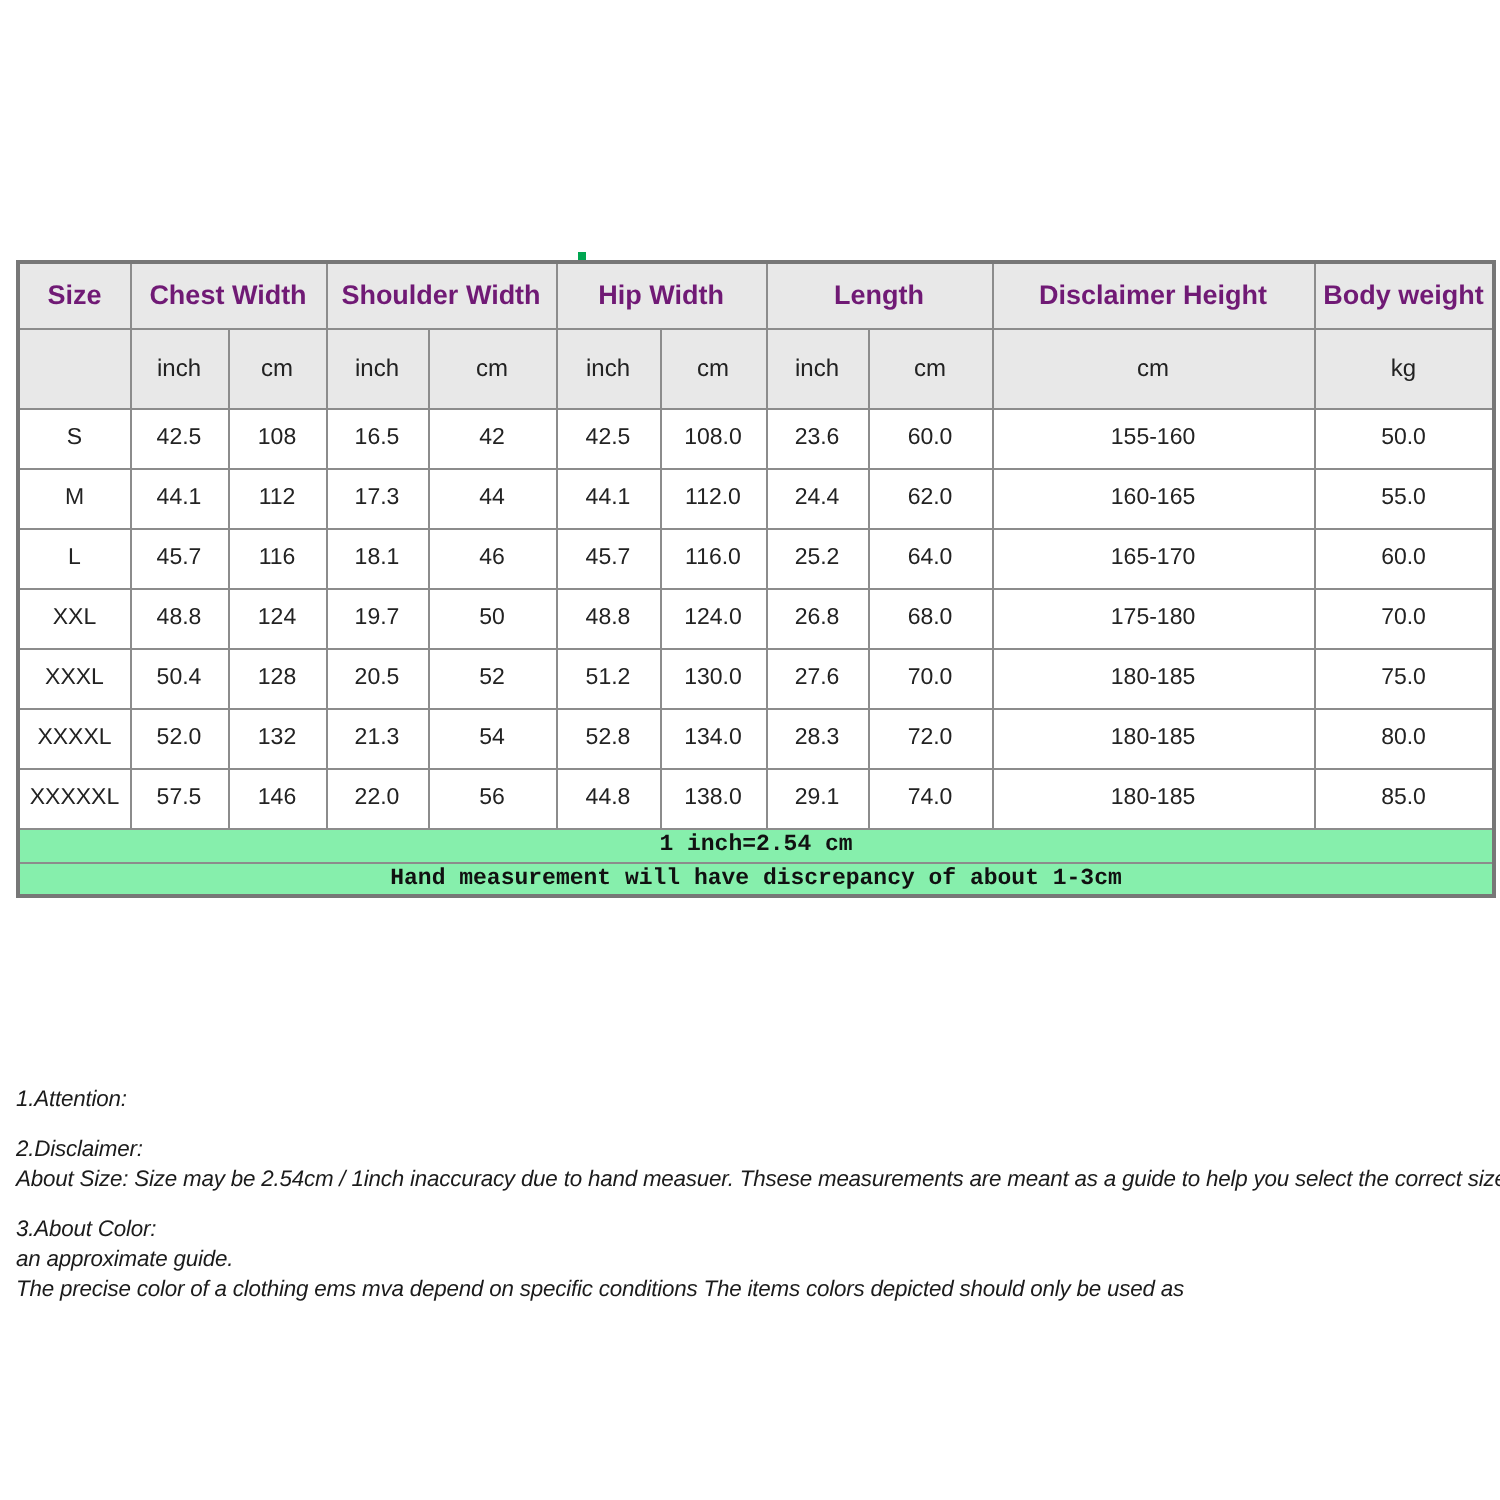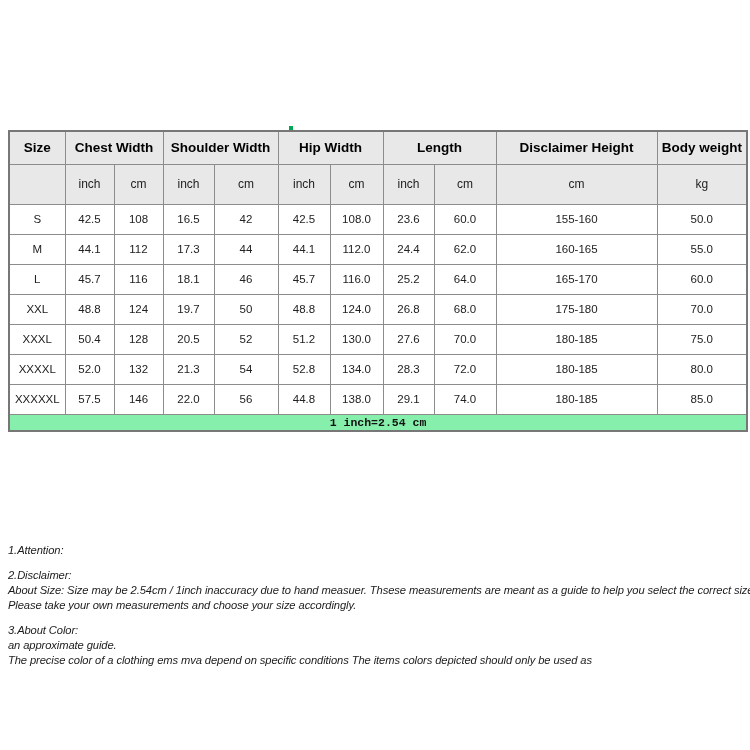--- a/index.html
+++ b/index.html
@@ -26,21 +26,21 @@
   .size-table th, .size-table td {
     border: 1px solid #8c8c8c;
     text-align: center;
     vertical-align: middle;
     padding: 0;
     overflow: hidden;
     white-space: nowrap;
   }
   .size-table thead th { background: #e8e8e8; }
   .row-top { height: 33px; }
-  .row-top th { font-size: 13.5px; font-weight: bold; color: #000000; }
+  .row-top th { font-size: 13.5px; font-weight: bold; color: #701a75; }
   .row-sub { height: 40px; }
   .row-sub th { font-size: 12px; font-weight: normal; color: #222; }
   .size-table tbody tr { height: 30px; }
   .size-table tbody td { font-size: 11.5px; color: #222; background: #fff; }
   .note-row { height: 17px; }
   .note-row td {
     font-family: "Liberation Mono", "DejaVu Sans Mono", monospace;
     font-weight: bold;
     font-size: 11.5px;
     color: #111;
@@ -205,30 +205,32 @@
         <td>29.1</td>
         <td>74.0</td>
         <td>180-185</td>
         <td>85.0</td>
       </tr>
     </tbody>
   <tfoot>
     <tr class="note-row">
       <td colspan="11">1 inch=2.54 cm</td>
     </tr>
+    <tr class="note-row">
+      <td colspan="11">Hand measurement will have discrepancy of about 1-3cm</td>
+    </tr>
   </tfoot>
 </table>
 
 <div class="text-section">
   <div class="text-block">
     <div class="heading">1.Attention:</div>
   </div>
   <div class="text-block">
     <div class="heading">2.Disclaimer:</div>
     <div class="line">About Size: Size may be 2.54cm / 1inch inaccuracy due to hand measuer. Thsese measurements are meant as a guide to help you select the correct size.</div>
-    <div class="line">Please take your own measurements and choose your size accordingly.</div>
   </div>
   <div class="text-block">
     <div class="heading">3.About Color:</div>
     <div class="line">an approximate guide.</div>
     <div class="line">The precise color of a clothing ems mva depend on specific conditions The items colors depicted should only be used as</div>
   </div>
 </div>
 
 </body></html>

